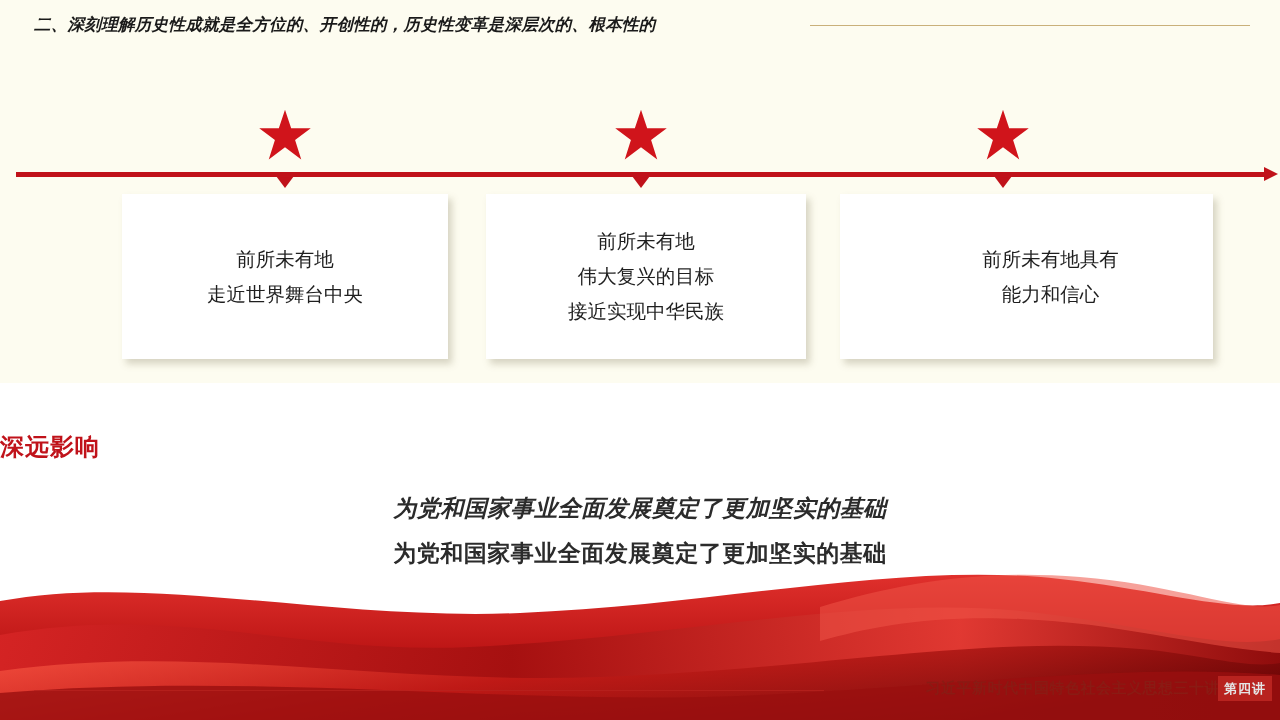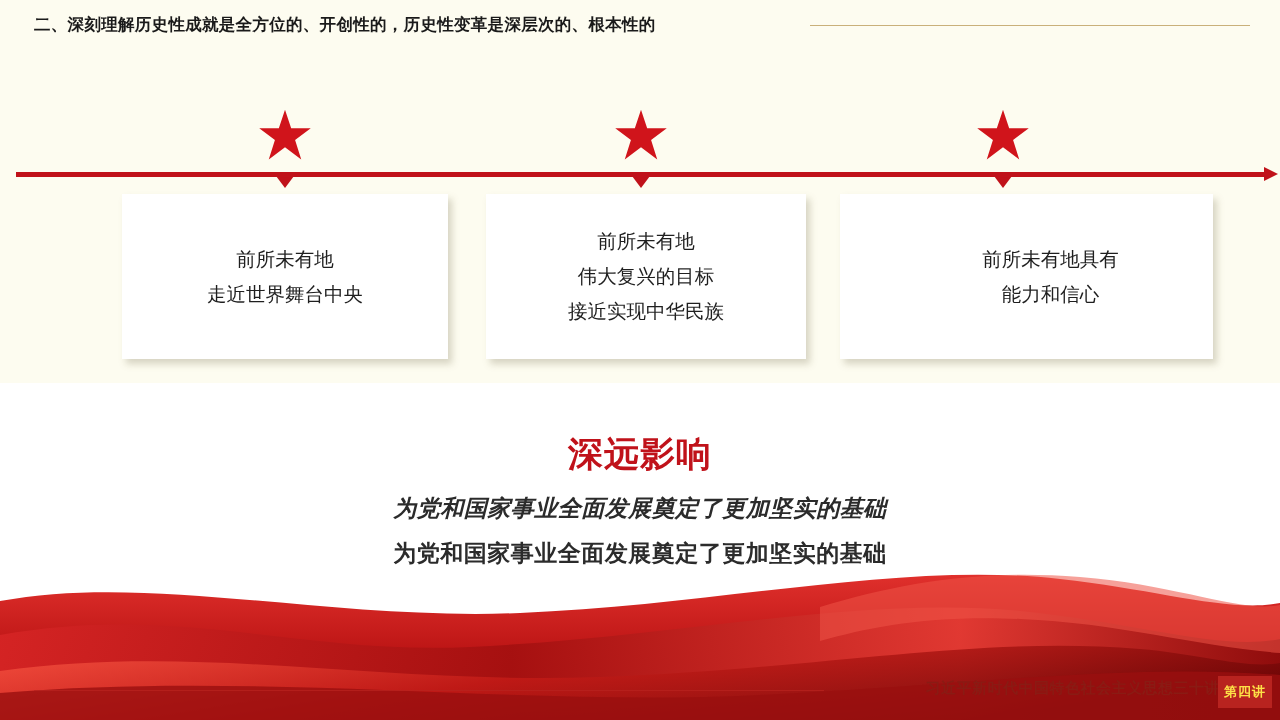--- a/index.html
+++ b/index.html
@@ -30,20 +30,21 @@
   }
   .header-title {
     position: absolute;
     left: 34px;
     top: 14px;
     font-size: 16.5px;
     font-weight: bold;
     color: #1a1a1a;
     letter-spacing: 0.3px;
     white-space: nowrap;
+    font-style: italic;
   }
   .header-rule {
     position: absolute;
     left: 810px;
     top: 25px;
     width: 440px;
     height: 1px;
     background: #c9b07a;
   }
   
@@ -106,22 +107,22 @@
     width: 1280px;
     height: 337px;
     background: #ffffff;
     overflow: hidden;
   }
   .impact-title {
     position: absolute;
     left: 0;
     top: 48px;
     width: 1280px;
-    text-align: center;
-    font-size: 35px;
+    text-align: left;
+    font-size: 24px;
     font-weight: bold;
     color: #c0121a;
     letter-spacing: 1px;
   }
   .impact-l1, .impact-l2 {
     position: absolute;
     left: 0;
     width: 1280px;
     text-align: center;
     font-size: 23px;
@@ -158,23 +159,23 @@
     color: #8a1b14;
     letter-spacing: 0.5px;
     white-space: nowrap;
     margin-left: 9px;
   }
   .footer-badge {
     position: absolute;
     right: 8px;
     top: 676px;
     width: 54px;
-    height: 32px;
+    height: 25px;
     background: #b8231f;
-    color: #fde047;
+    color: #e5e5e5;
     font-size: 13px;
     font-weight: bold;
     display: flex;
     align-items: center;
     justify-content: center;
     font-family: "Liberation Serif", serif;
     letter-spacing: 1px;
   }
 </style>
 </head>

